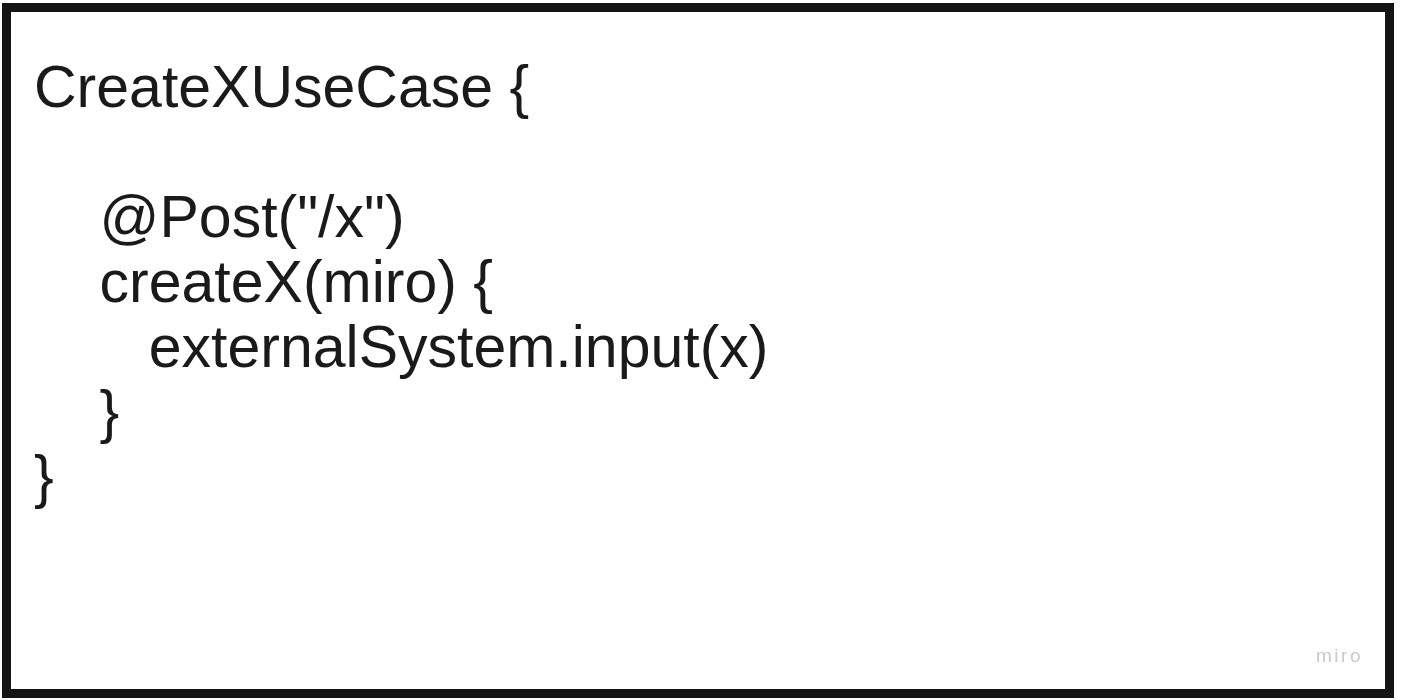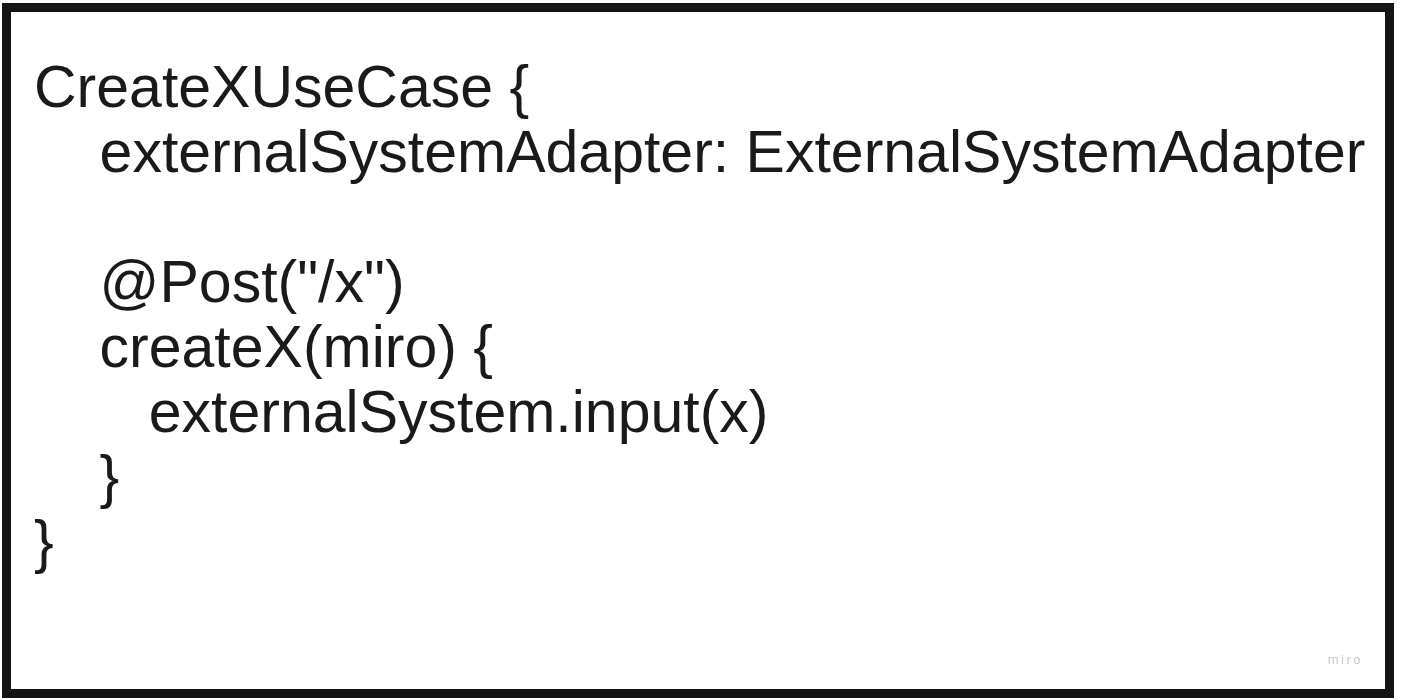--- a/index.html
+++ b/index.html
@@ -41,34 +41,33 @@
   }
   .code-line {
     white-space: pre;
     min-height: 65px;
   }
   .watermark {
     position: absolute;
     right: 22px;
     bottom: 22px;
     color: var(--watermark, #c8c7d3);
-    font-size: 13px;
+    font-size: 19px;
     font-weight: 400;
     letter-spacing: 2.5px;
     user-select: none;
   }
 </style>
 </head>
 <body>
 
 <div class="canvas">
   <div class="card">
     <div class="code">
       <div class="code-line">CreateXUseCase {</div>
-      <div class="code-line">    externalSystemAdapter: ExternalSystemAdapter</div>
       <div class="code-line"></div>
       <div class="code-line">    @Post("/x")</div>
       <div class="code-line">    createX(miro) {</div>
       <div class="code-line">       externalSystem.input(x)</div>
       <div class="code-line">    }</div>
       <div class="code-line">}</div>
     </div>
     <div class="watermark">miro</div>
   </div>
 </div>

